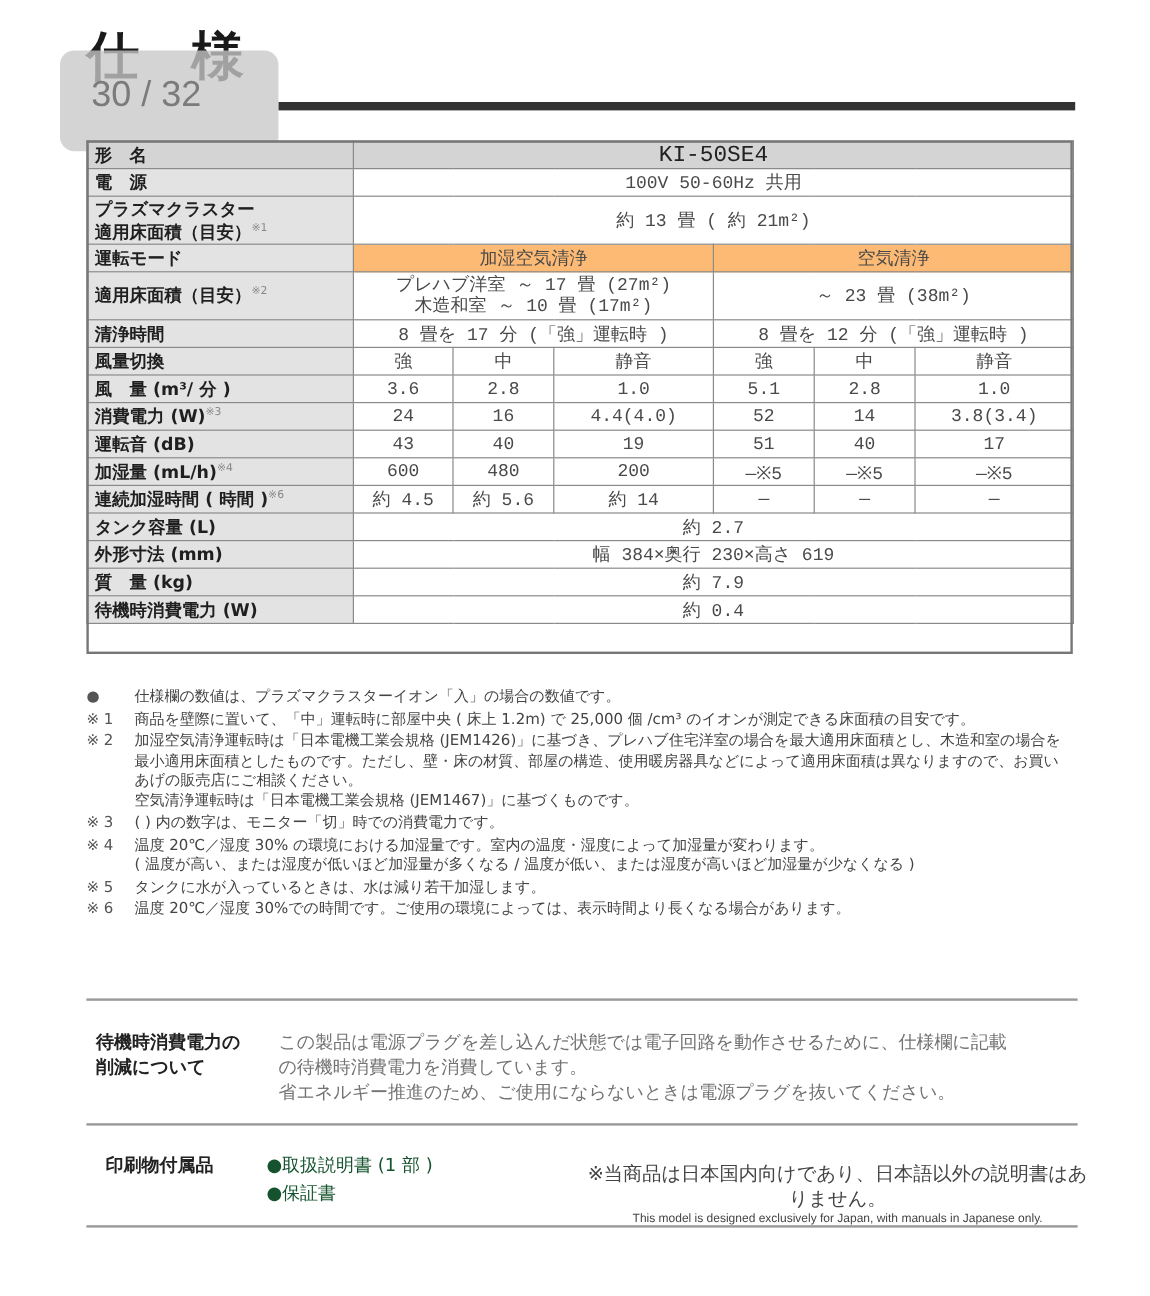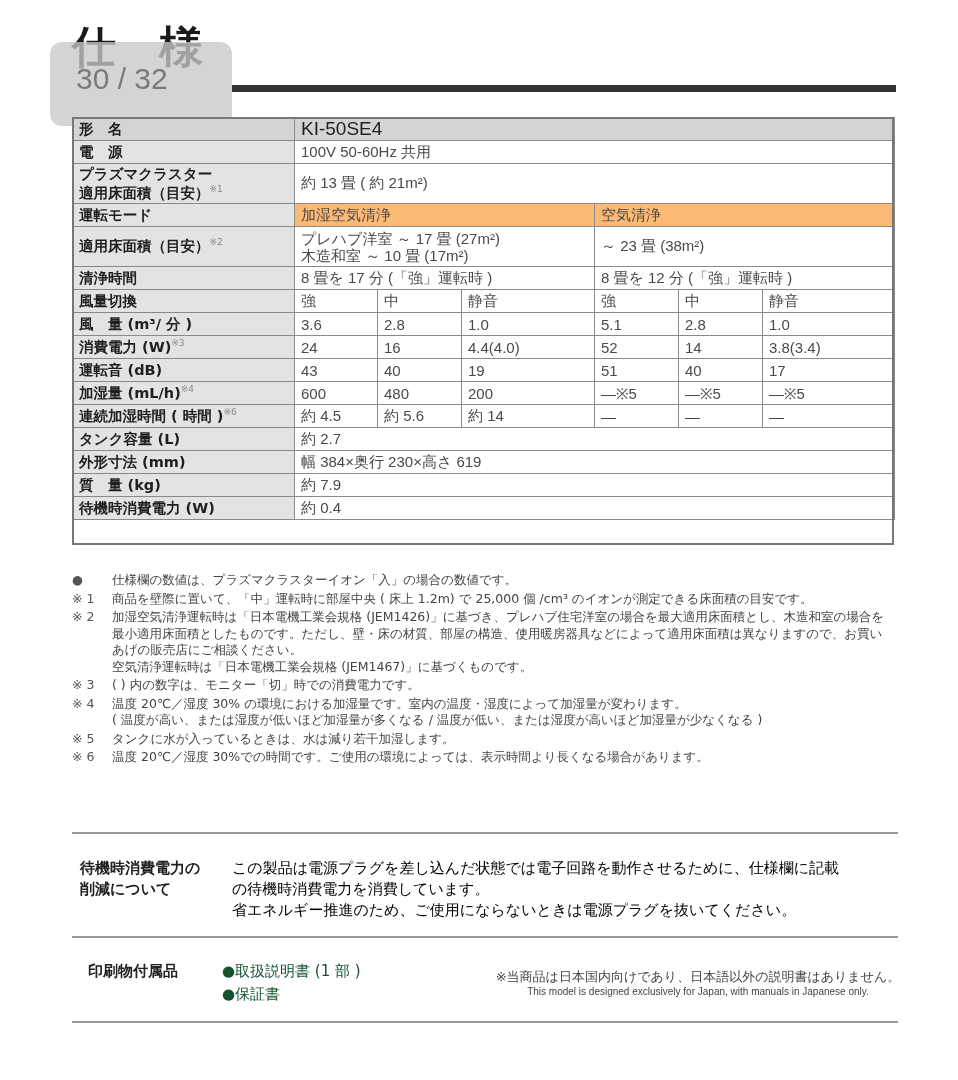--- a/index.html
+++ b/index.html
@@ -8,46 +8,46 @@
 
   .title { position: absolute; left: 72px; top: 18px; font-size: 44px; font-weight: bold; letter-spacing: 14px; color: #1a1a1a; }
   .title-rule { position: absolute; left: 232px; top: 85px; width: 664px; height: 7px; background: #333; }
 
   .page-badge { position: absolute; left: 50px; top: 42px; width: 182px; height: 84px; background: rgba(200,200,200,0.78); border-radius: 12px; }
   .page-badge span { position: absolute; left: 26px; top: 20px; font-family: "Liberation Sans", sans-serif; font-size: 30px; color: #7b7b7b; }
 
   table.spec { position: absolute; left: 72px; top: 117px; width: 822px; border-collapse: collapse; table-layout: fixed; font-size: 14.5px; }
   table.spec td { border: 1px solid #8a8a8a; height: 23px; padding: 0 6px; vertical-align: middle; }
   table.spec td.lbl { background: #e3e3e3; font-weight: bold; color: #1f1f1f; text-align: left; margin-left: 47px; }
-  table.spec td.val { color: #4a4a4a; font-family: Liberation Sans, sans-serif; font-size: 15px; }
+  table.spec td.val { text-align: center; color: #4a4a4a; font-family: Liberation Mono, monospace; font-size: 15px; }
   table.spec td.hdr { background: #d4d4d4; }
   table.spec td.model { font-size: 19px; color: #222; }
   table.spec td.sub { background: #fdba74; margin-top: 23px; }
   table.spec tr.dashed-top td { border-top: 1px dashed #666; }
   table.spec tr.tall td { height: 40px; }
   sup { font-size: 9px; color: #888; font-weight: normal; }
   .outer { position: absolute; left: 72px; top: 117px; width: 822px; height: 428px; border: 2px solid #777; pointer-events: none; }
 
   .notes { position: absolute; left: 72px; top: 572px; width: 822px; font-size: 12.5px; color: #444; line-height: 16.5px; }
   .note { display: flex; margin-bottom: 2px; }
   .note .mk { width: 40px; flex: none; color: #555; }
   .note .tx { flex: 1; }
   .note .tx p { margin: 0; }
 
   .hr { position: absolute; left: 72px; width: 826px; height: 2px; background: #999; }
 
   .standby { position: absolute; left: 80px; top: 858px; width: 820px; display: flex; }
   .standby .h { width: 152px; font-weight: bold; font-size: 15px; line-height: 21px; color: #222; }
-  .standby .b { flex: 1; font-size: 15px; line-height: 21px; color: #000000; }
+  .standby .b { flex: 1; font-size: 15px; line-height: 21px; color: #737373; }
 
   .printed { position: absolute; left: 88px; top: 960px; width: 820px; display: flex; gap: 12px; }
   .printed .h { width: 122px; font-weight: bold; font-size: 15px; color: #222; line-height: 23px; }
   .printed .list { width: 270px; font-size: 15px; color: #14532d; line-height: 23px; }
   .printed .jp-note { position: absolute; left: 400px; top: 8px; width: 420px; text-align: center; }
-  .printed .jp-note .a { font-size: 13px; color: #444; }
+  .printed .jp-note .a { font-size: 16px; color: #444; }
   .printed .jp-note .b { font-family: "Liberation Sans", sans-serif; font-size: 10px; color: #444; }
 </style>
 </head>
 <body>
 
 <div class="title">仕 様</div>
 <div class="title-rule"></div>
 <div class="page-badge">
   <span>30 / 32</span>
 </div>

